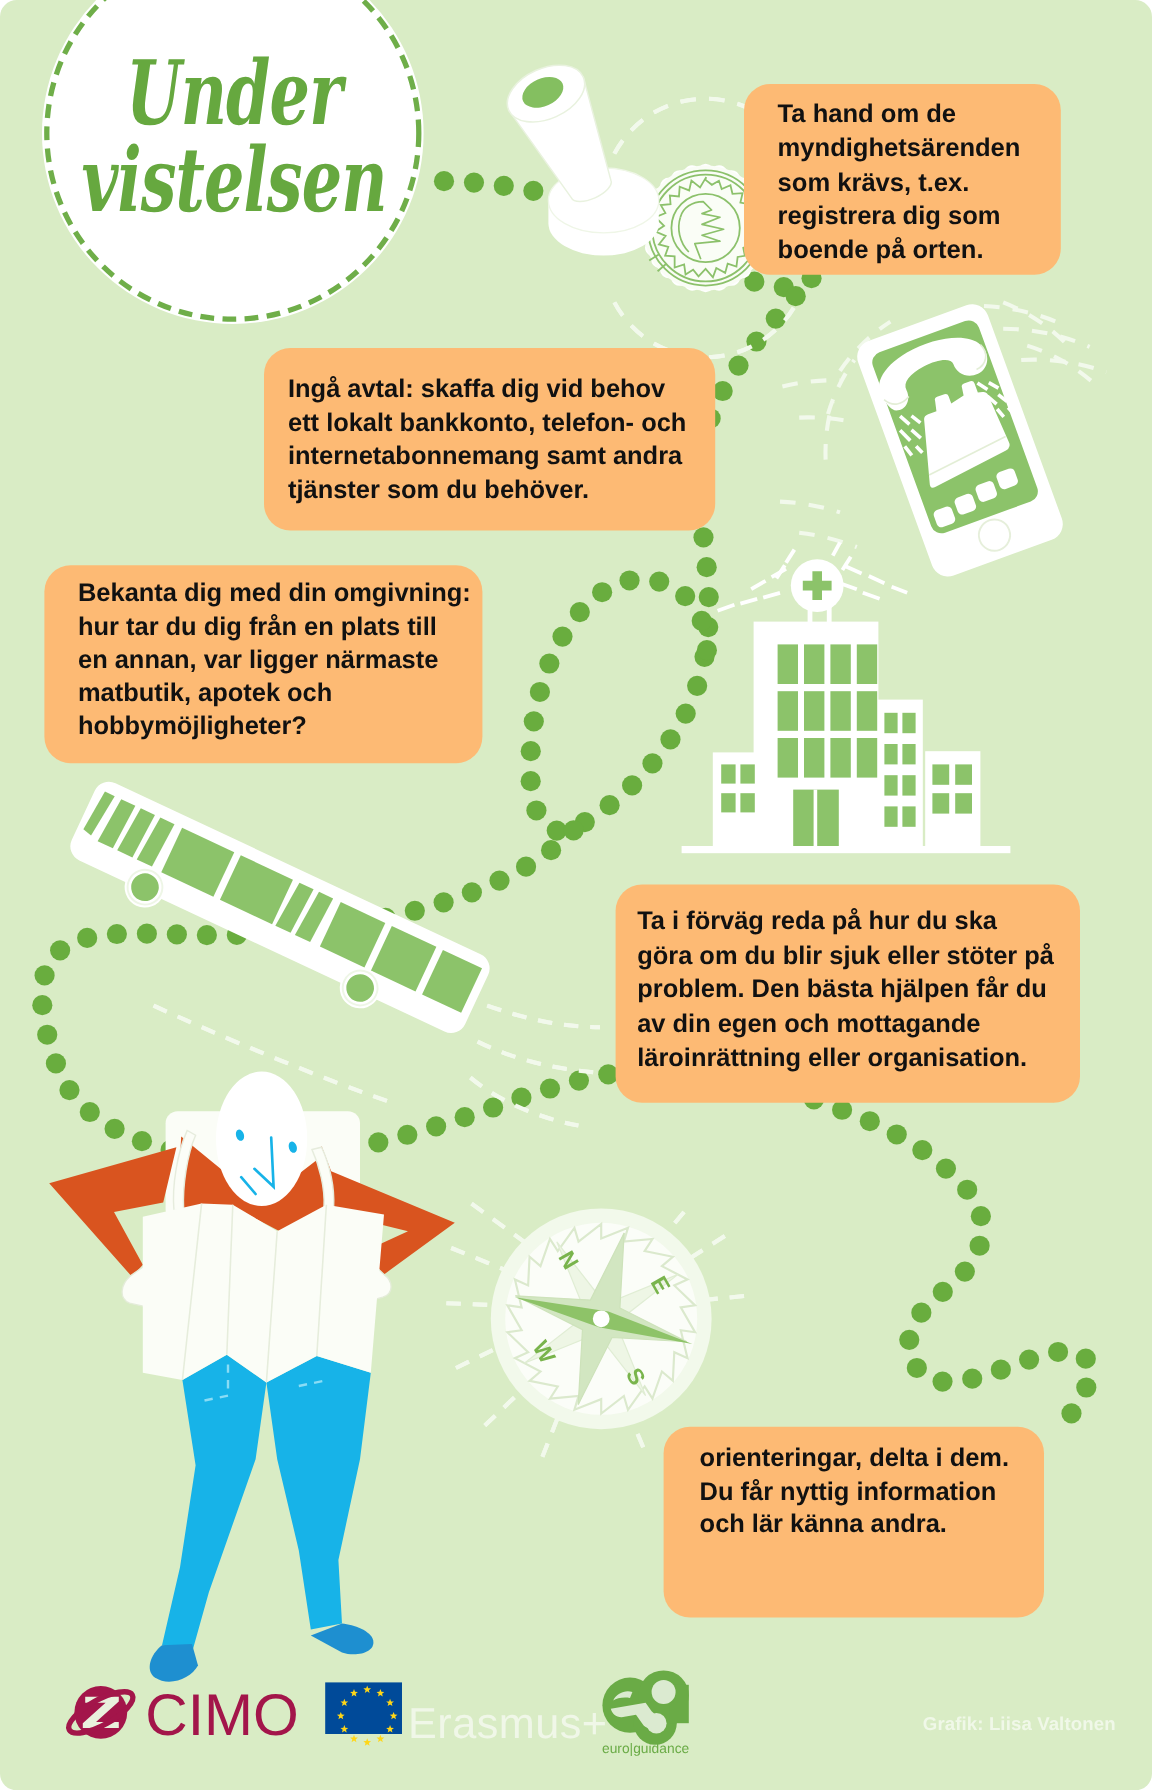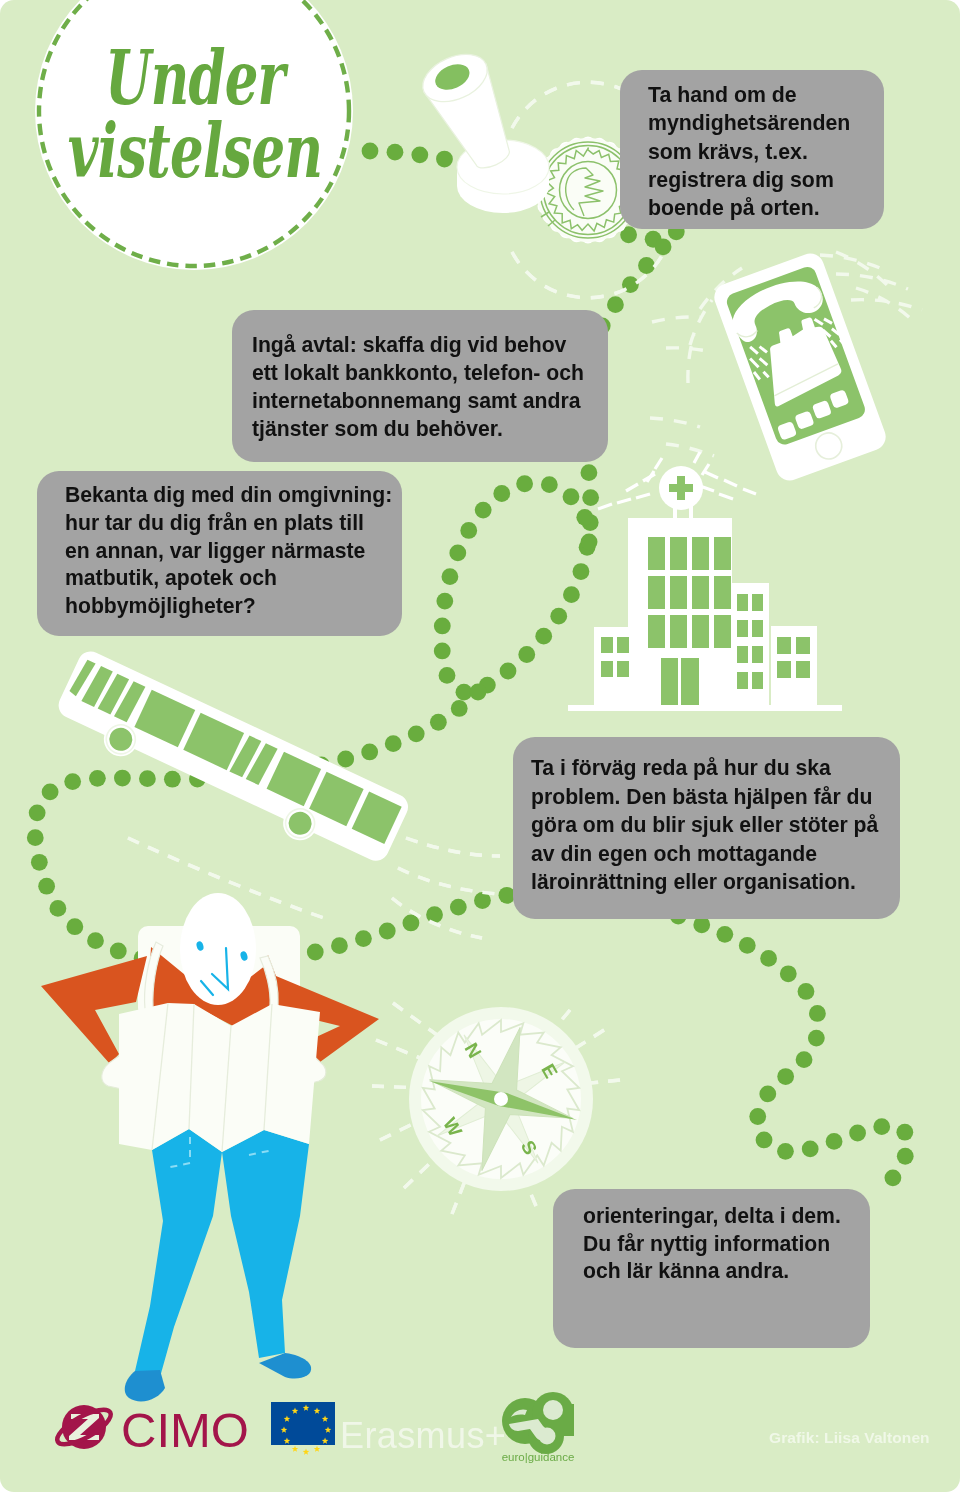--- a/index.html
+++ b/index.html
@@ -12,28 +12,28 @@
   
   #title-circle{position:absolute;left:35px;top:-48px;width:318px;height:318px;
     border-radius:50%;background:#ffffff;}
   #title-dash{position:absolute;left:35px;top:-48px;width:318px;height:318px;}
   #title-text{position:absolute;left:0;top:42px;width:390px;text-align:center;
     font-family:"DejaVu Serif",serif;font-style:italic;font-weight:bold;
     color:#66a83f;font-size:74px;line-height:0.98;letter-spacing:-1px;}
   #title-text > div{transform:scaleX(0.715);}
 
   
-  .callout{position:absolute;background:#a3a3a3;border-radius:22px;box-sizing:border-box;}
+  .callout{position:absolute;background:#fdba74;border-radius:22px;box-sizing:border-box;}
   .callout p{margin:0;color:#111111;font-weight:bold;}
   .callout .ln{display:block;white-space:pre;}
 
   #co-authorities{left:620px;top:70px;width:264px;height:159px;}
   #co-authorities p{padding:11px 0 0 28px;font-size:21.3px;line-height:1.33;}
 
-  #co-contracts{left:232px;top:290px;width:376px;height:152px;margin-top:20px;}
+  #co-contracts{left:220px;top:290px;width:376px;height:152px;}
   #co-contracts p{padding:21px 22px 0 20px;font-size:21.2px;line-height:1.325;}
 
   #co-surroundings{left:37px;top:471px;width:365px;height:165px;}
   #co-surroundings p{padding:10px 25px 0 28px;font-size:21.2px;line-height:1.31;}
 
   #co-healthcare{left:513px;top:737px;width:387px;height:182px;}
   #co-healthcare p{padding:17px 8px 0 18px;font-size:21.2px;line-height:1.345;}
 
   #co-orientation{left:553px;top:1189px;width:317px;height:159px;}
   #co-orientation p{padding:13px 0 0 30px;font-size:21.2px;line-height:1.305;}
@@ -521,22 +521,22 @@
         <span class="ln">Bekanta dig med din omgivning:</span>
         <span class="ln">hur tar du dig från en plats till</span>
         <span class="ln">en annan, var ligger närmaste</span>
         <span class="ln">matbutik, apotek och</span>
         <span class="ln">hobbymöjligheter?</span>
       </p>
   </div>
   <div class="callout" id="co-healthcare">
     <p>
         <span class="ln">Ta i förväg reda på hur du ska</span>
+        <span class="ln">göra om du blir sjuk eller stöter på</span>
         <span class="ln">problem. Den bästa hjälpen får du</span>
-        <span class="ln">göra om du blir sjuk eller stöter på</span>
         <span class="ln">av din egen och mottagande</span>
         <span class="ln">läroinrättning eller organisation.</span>
       </p>
   </div>
   <div class="callout" id="co-orientation">
     <p>
         <span class="ln">orienteringar, delta i dem.</span>
         <span class="ln">Du får nyttig information</span>
         <span class="ln">och lär känna andra.</span>
       </p>

